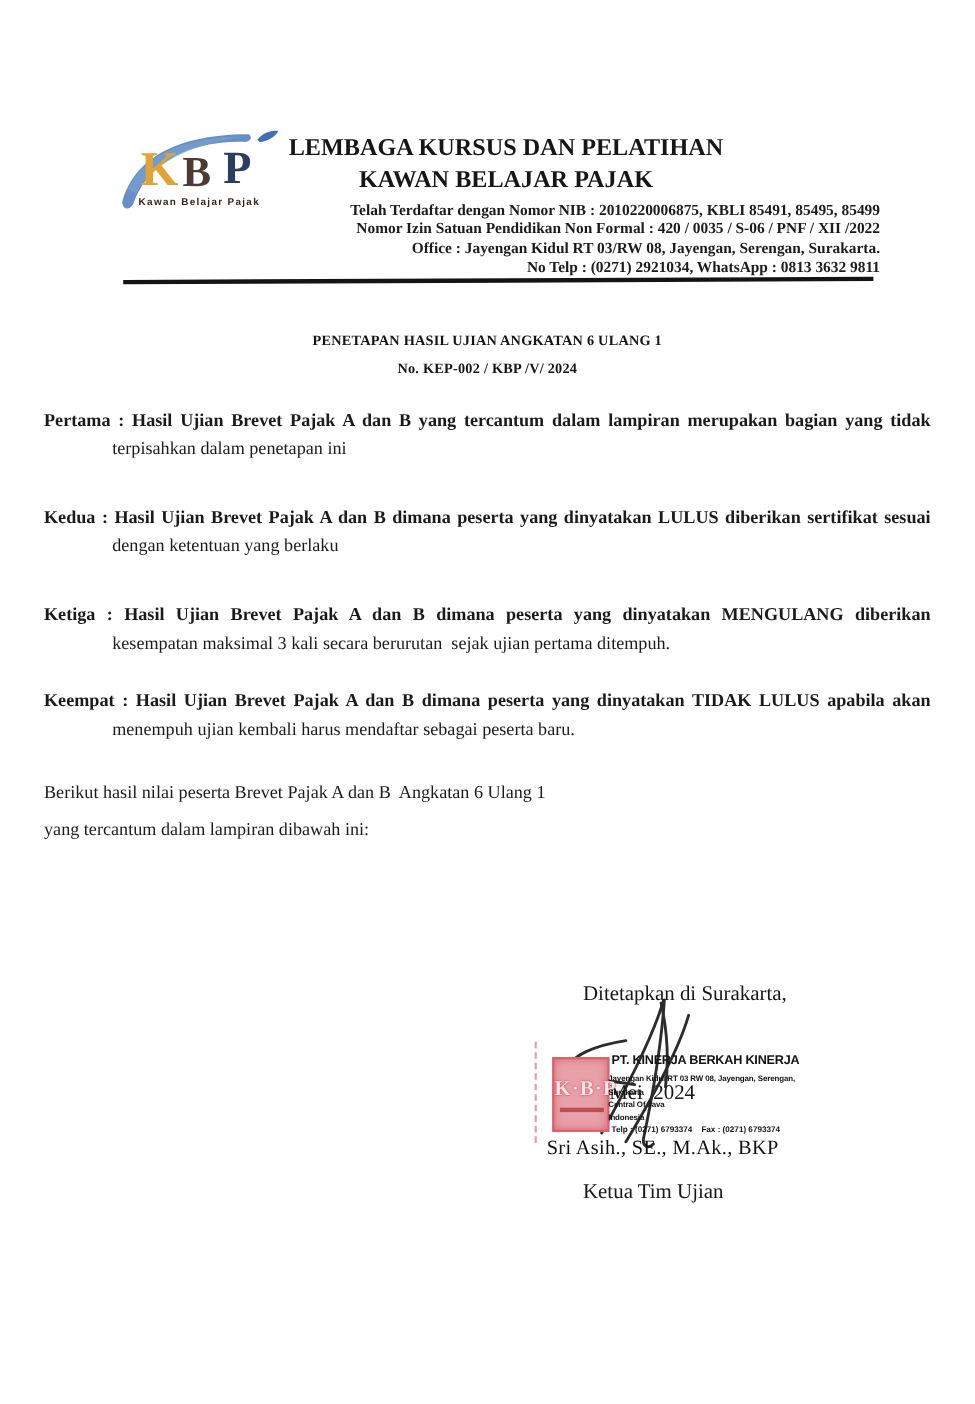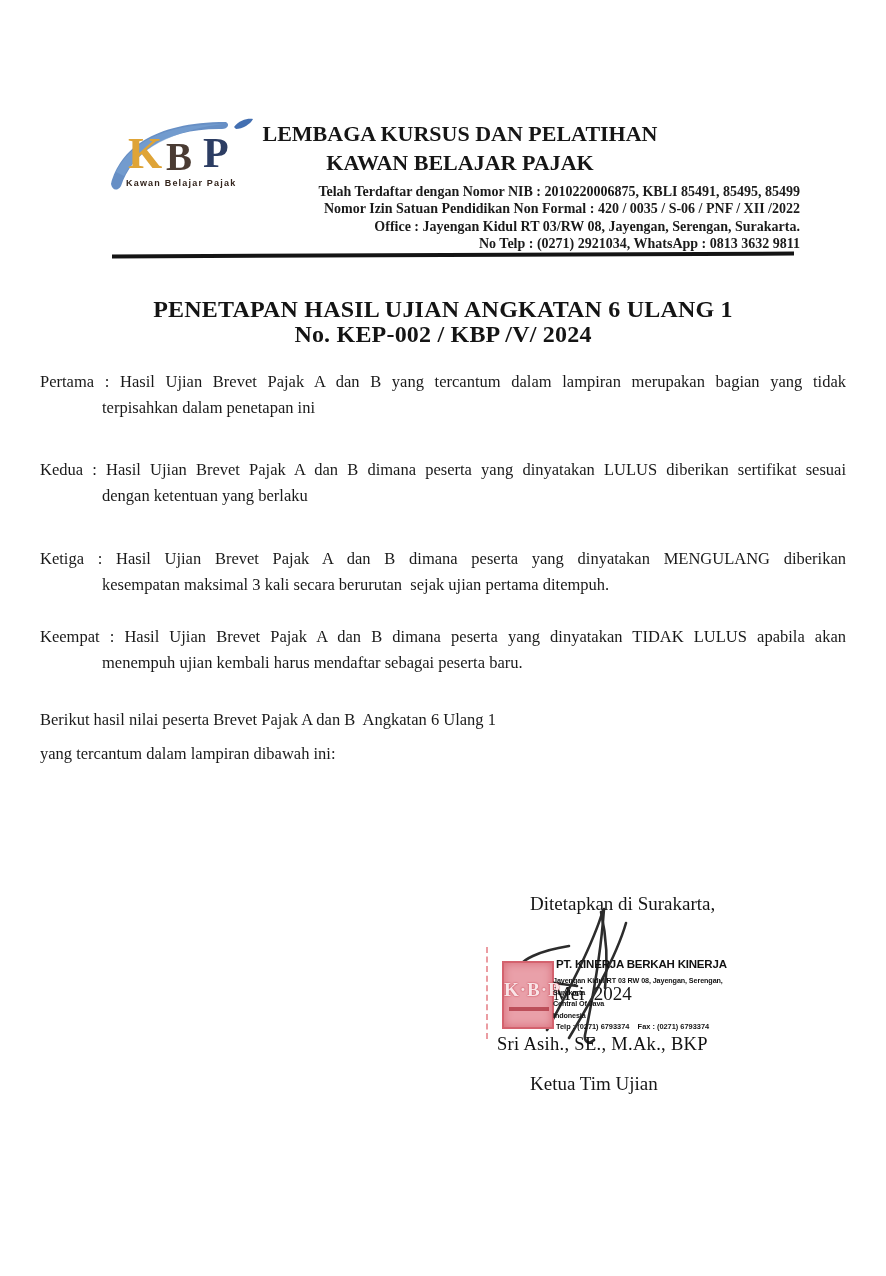--- a/index.html
+++ b/index.html
@@ -31,26 +31,26 @@
     position:absolute;left:110px;top:183px;width:690px;
     text-align:right;font-weight:bold;font-size:14px;line-height:17.4px;color:#1b1b1b;
   }
   .head-rule{
     position:absolute;left:112px;top:253px;width:682px;height:3.5px;
     background:#141414;transform:rotate(-0.25deg);
   }
   
   .doc-title{
     position:absolute;left:0;top:297px;width:886px;
-    text-align:center;font-weight:bold;font-size:24px;line-height:25px;color:#141414;
+    text-align:center;font-weight:bold;font-size:13px;line-height:25px;color:#141414;
     letter-spacing:0.2px;
   }
   
   .clause{position:absolute;left:40px;width:806px;font-size:16.5px;line-height:22px;color:#1a1a1a;}
-  .clause .l1{text-align:justify;text-align-last:justify;}
+  .clause .l1{text-align:justify;text-align-last:justify;font-weight:bold;}
   .clause .l2{padding-left:62px;margin-top:4px;white-space:pre-wrap;}
   .clause1{top:371px;}
   .clause2{top:459px;}
   .clause3{top:548px;}
   .clause4{top:626px;}
   .closing{position:absolute;left:40px;top:709px;width:806px;font-size:16.5px;line-height:22px;color:#1a1a1a;}
   .closing .l2{margin-top:12px;}
   .pre{white-space:pre-wrap;}
   
   .sign-block{

